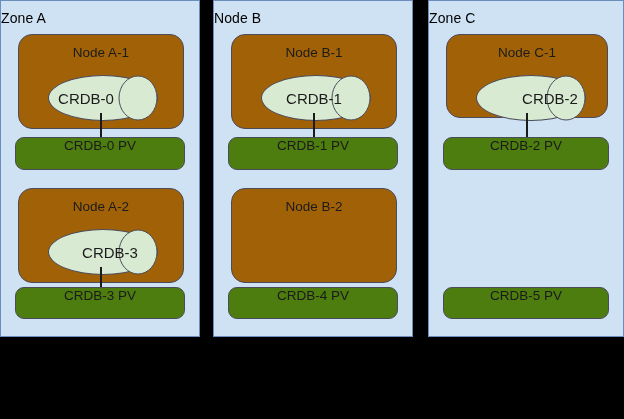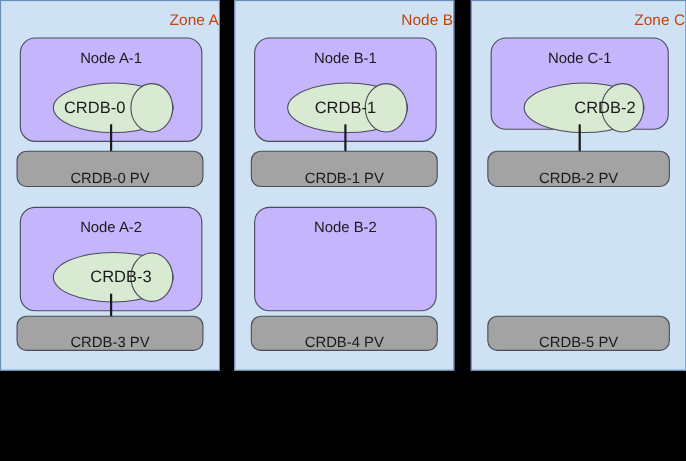--- a/index.html
+++ b/index.html
@@ -16,29 +16,29 @@
     top:0;
     height:337px;
     background:#cfe2f3;
     border:1px solid #6c8ebf;
     box-sizing:border-box;
   }
   .zone-title{
     position:absolute;
     left:0;right:0;
     top:9px;
-    text-align:right;
+    text-align:left;
     font-size:14px;
-    color:#c2410c;
+    color:#000000;
     letter-spacing:.1px;
   }
 
   .node{
     position:absolute;
-    background:#c4b5fd;
+    background:#a16207;
     border:1px solid #4b4b5a;
     border-radius:14px;
     box-sizing:border-box;
   }
   .node-title{
     position:absolute;
     left:0;right:0;
     top:10px;
     text-align:center;
     font-size:13.5px;
@@ -65,26 +65,26 @@
     top:50%;
     transform:translateY(-50%);
     text-align:center;
     font-size:15px;
     color:#1b1b1b;
     z-index:3;
   }
 
   .pv{
     position:absolute;
-    background:#a3a3a3;
+    background:#4d7c0f;
     border:1px solid #4b4b5a;
     border-radius:9px;
     box-sizing:border-box;
     display:flex;
-    align-items:flex-end;
+    align-items:flex-start;
     justify-content:center;
   }
   .pv-label{
     font-size:13.5px;
     color:#1b1b1b;
   }
 
   .conn{
     position:absolute;
     width:2px;

